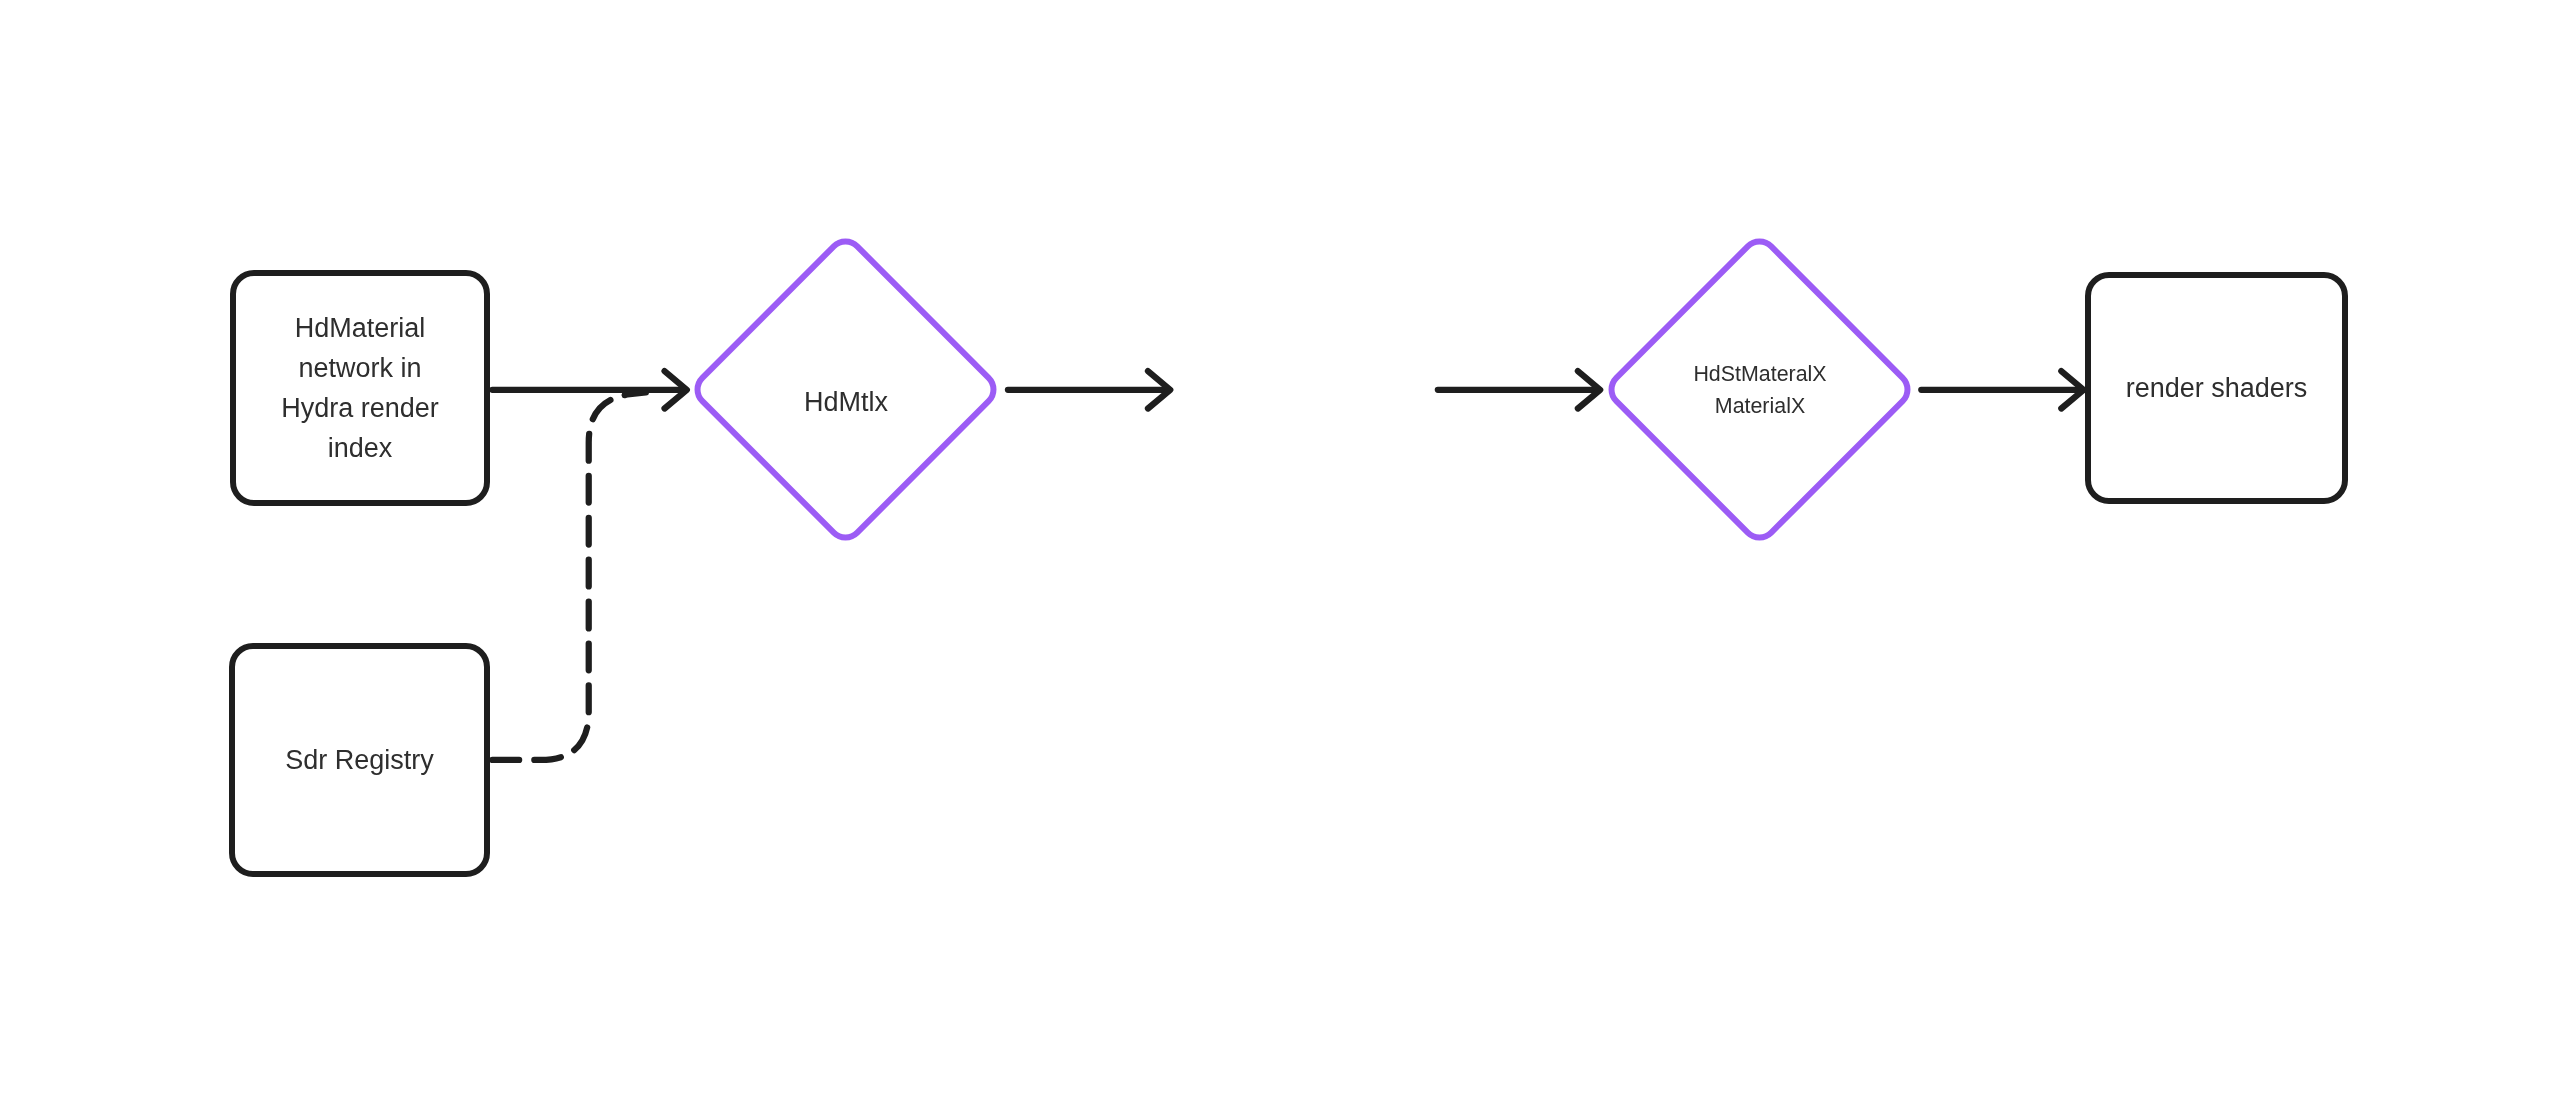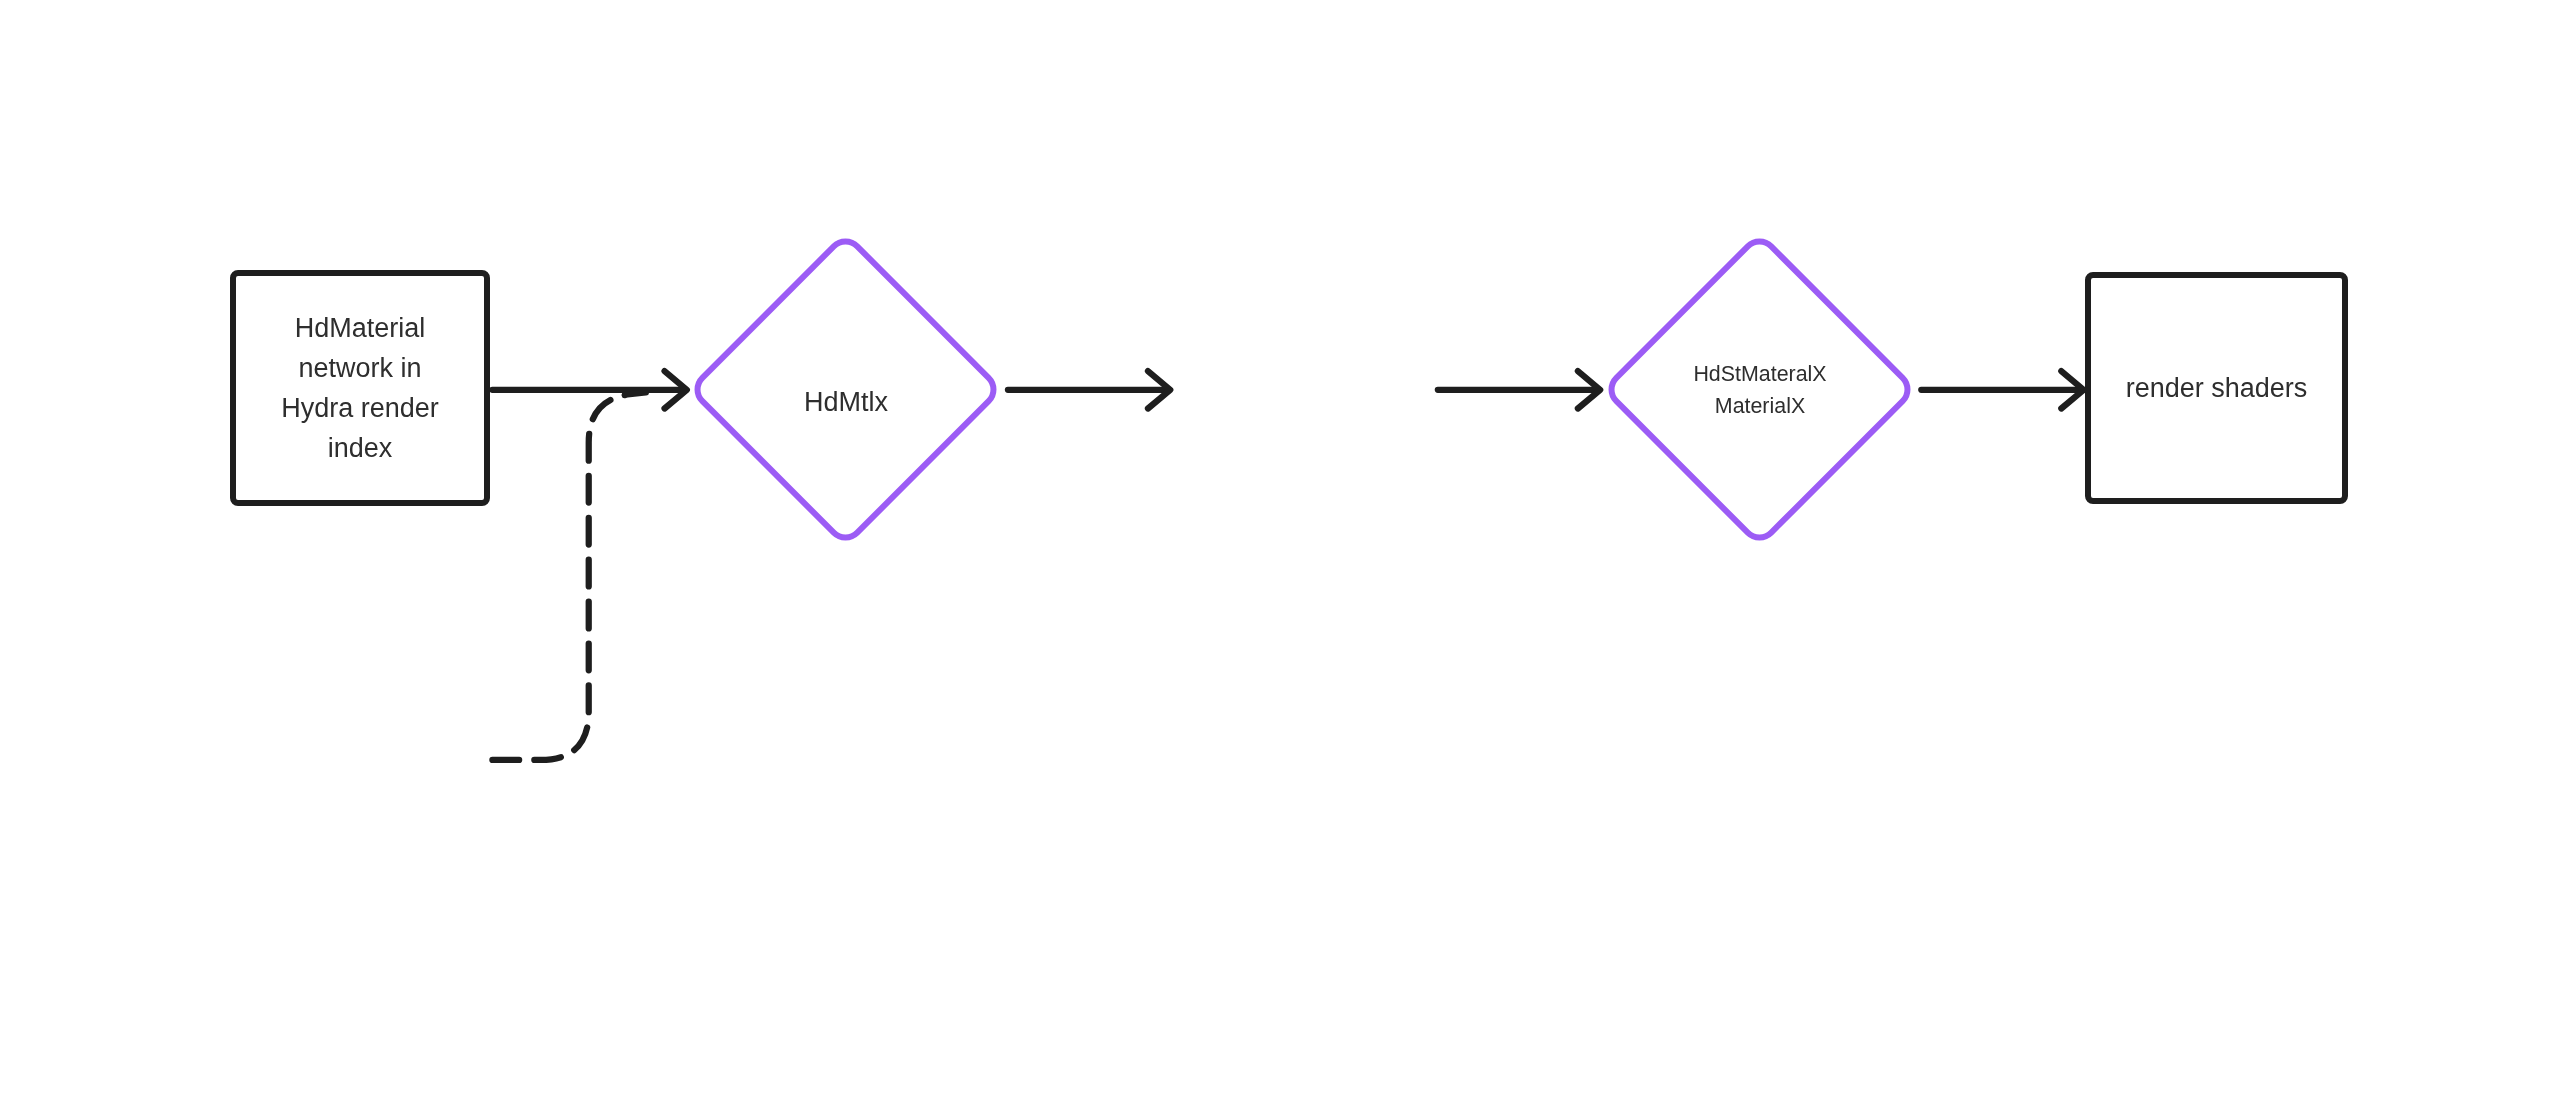--- a/index.html
+++ b/index.html
@@ -20,21 +20,21 @@
   .edges{
     position:absolute;
     left:0;top:0;
     width:2576px;height:1106px;
   }
   .node{
     position:absolute;
     box-sizing:border-box;
     background:#ffffff;
     border:6.2px solid var(--black);
-    border-radius:8px;
+    border-radius:24px;
     display:flex;
     align-items:center;
     justify-content:center;
   }
   .diamond{
     position:absolute;
     box-sizing:border-box;
     width:225px;height:225px;
     background:#ffffff;
     border:6.2px solid var(--purple);
@@ -108,20 +108,23 @@
 network in
 Hydra render
 index</span>
   </div>
 
 
   <div class="node" id="n-box3">
     <span class="label">render shaders</span>
   </div>
 
+  <div class="node" id="n-sdr">
+    <span class="label">Sdr Registry</span>
+  </div>
 
   <div class="diamond" id="n-d1"></div>
   <div class="diamond-label" id="n-d1-label">HdMtlx</div>
 
   <div class="diamond" id="n-d2"></div>
   <div class="diamond-label small" id="n-d2-label">HdStMateralX
 MaterialX</div>
 
 </div>
 

